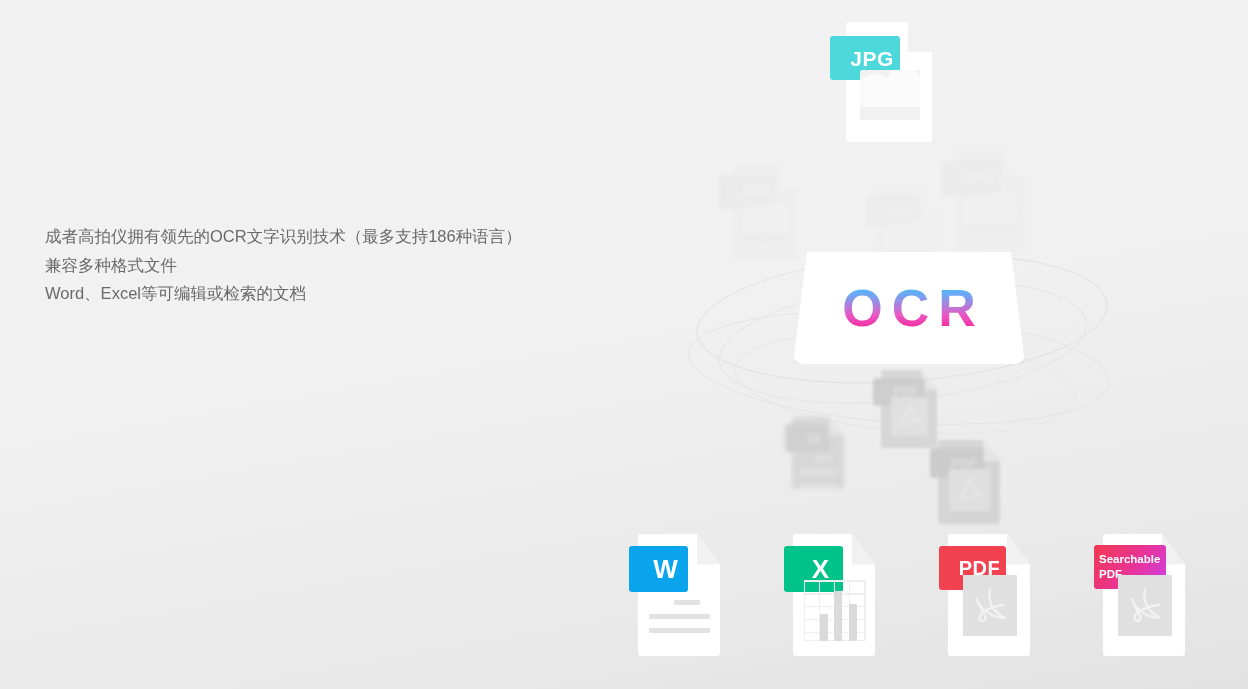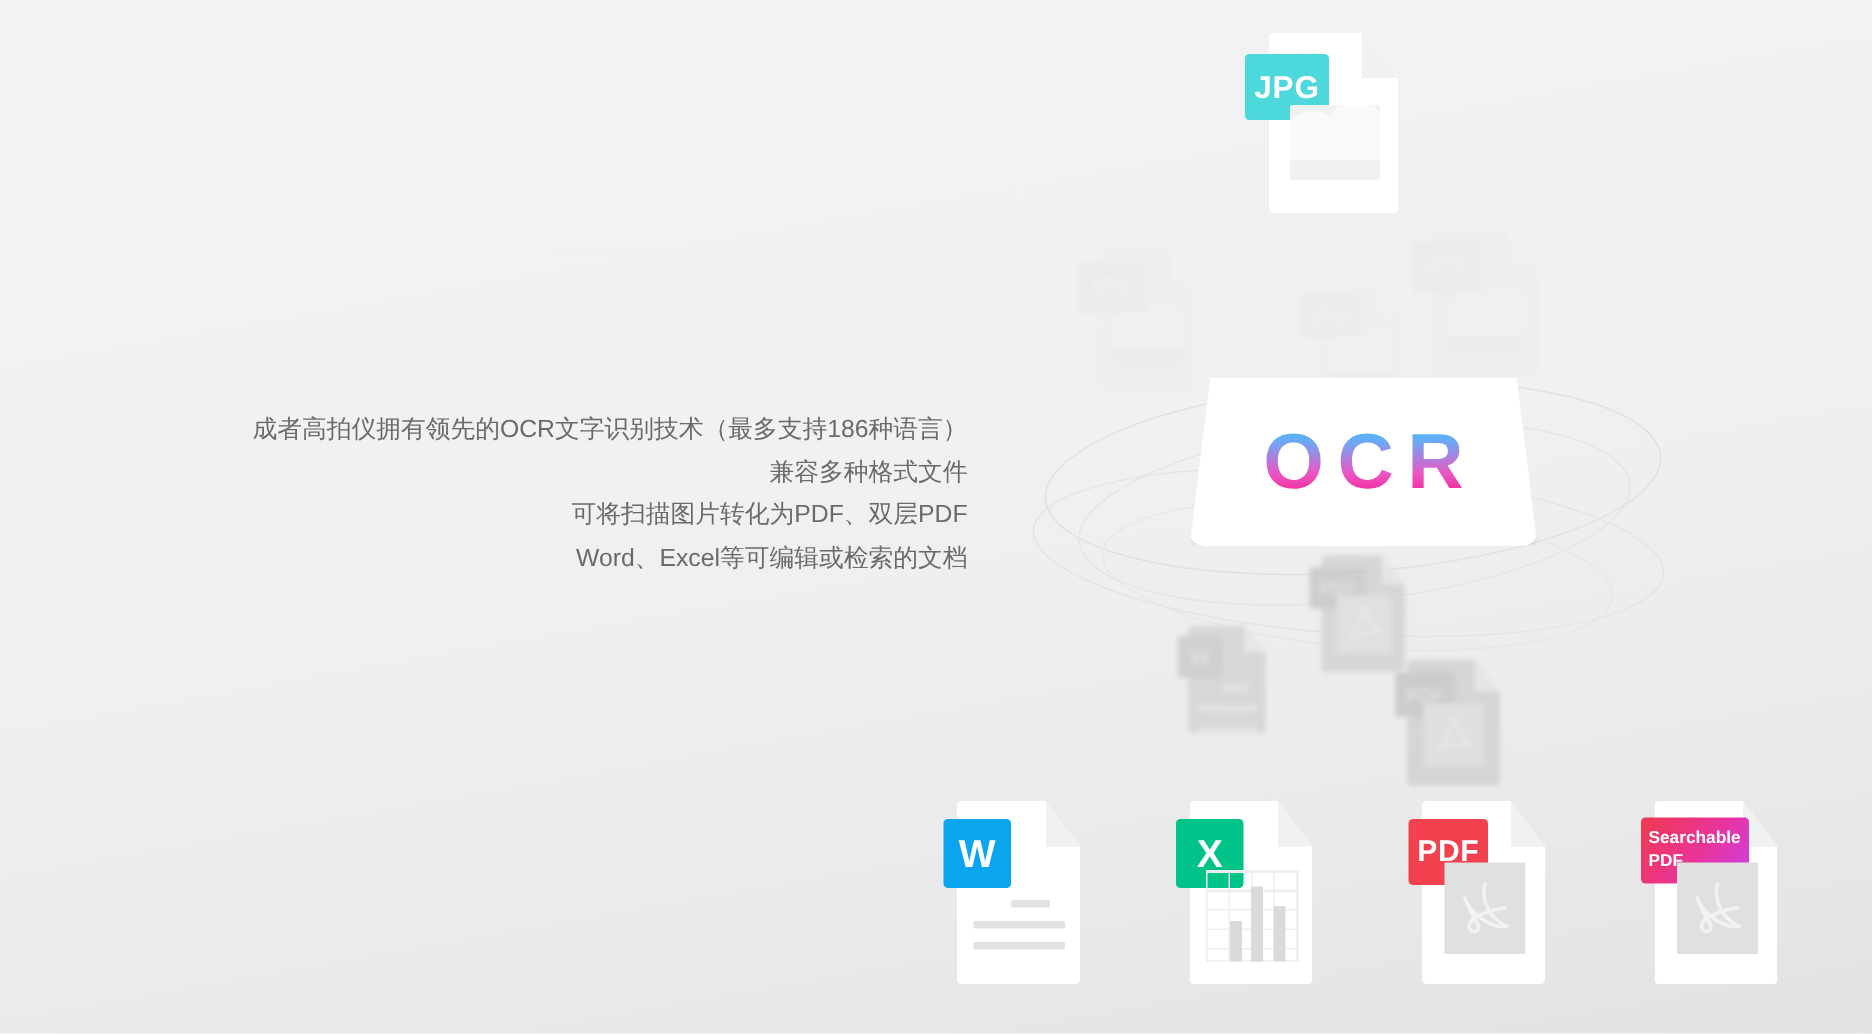--- a/index.html
+++ b/index.html
@@ -11,21 +11,21 @@
   }
   .stage{position:absolute;inset:0;}
 
   
   .copy{position:absolute;left:45px;top:222px;width:600px;}
   .headline{
     font-size:33px;font-weight:bold;color:#585858;
     line-height:1.38;letter-spacing:.5px;margin:0;
   }
   .headline div{white-space:nowrap;}
-  .blurb{margin-top:50px;text-align:right;}
+  .blurb{}
   .blurb div{
     font-size:16.5px;color:#6a6a6a;line-height:28.5px;white-space:nowrap;
   }
 
   
   .rings{position:absolute;left:660px;top:225px;width:480px;height:200px;}
   .ring{
     position:absolute;border:1.6px solid #e0e0e0;border-radius:50%;
     background:transparent;
   }
@@ -60,21 +60,21 @@
     border-radius:3px;
   }
   .fic .fold{
     position:absolute;right:0;top:0;width:28%;height:25%;
     background:#f1f1f1;
     clip-path:polygon(0 0,100% 100%,0 100%);
   }
   .fic .badge{
     position:absolute;left:-5%;top:11%;
     display:flex;align-items:center;justify-content:center;
-    color:#fff;font-weight:bold;border-radius:3px;line-height:1;
+    color:#fff;font-weight:bold;border-radius:3px;line-height:1;padding-left:14px;
   }
 
   
   #jpg-main{left:846px;top:22px;width:86px;height:120px;}
   #jpg-main .badge{left:-16px;top:14px;width:56px;height:44px;
     background:#4dd9dc;font-size:21px;letter-spacing:.5px;}
   .photo{
     position:absolute;left:16%;top:40%;width:70%;height:42%;
     background:#f1f1f1;border-radius:2px;overflow:hidden;
   }
@@ -142,21 +142,20 @@
 <body>
 
 <div class="stage">
 
   <div class="copy">
     <h1 class="headline">
     </h1>
     <div class="blurb">
       <div>成者高拍仪拥有领先的OCR文字识别技术（最多支持186种语言）</div>
       <div>兼容多种格式文件</div>
-      <div>可将扫描图片转化为PDF、双层PDF</div>
       <div>Word、Excel等可编辑或检索的文档</div>
     </div>
   </div>
 
   <div class="fic ghost" id="g-jpg-left" style="left:731px;top:165px;width:68px;height:96px;">
     <div class="page"></div>
     <div class="fold"></div>
     <div class="badge" style="left:-12px;top:10px;width:44px;height:34px;font-size:16px;">JPG</div>
     <div class="photo">
       <div class="hill"></div>

